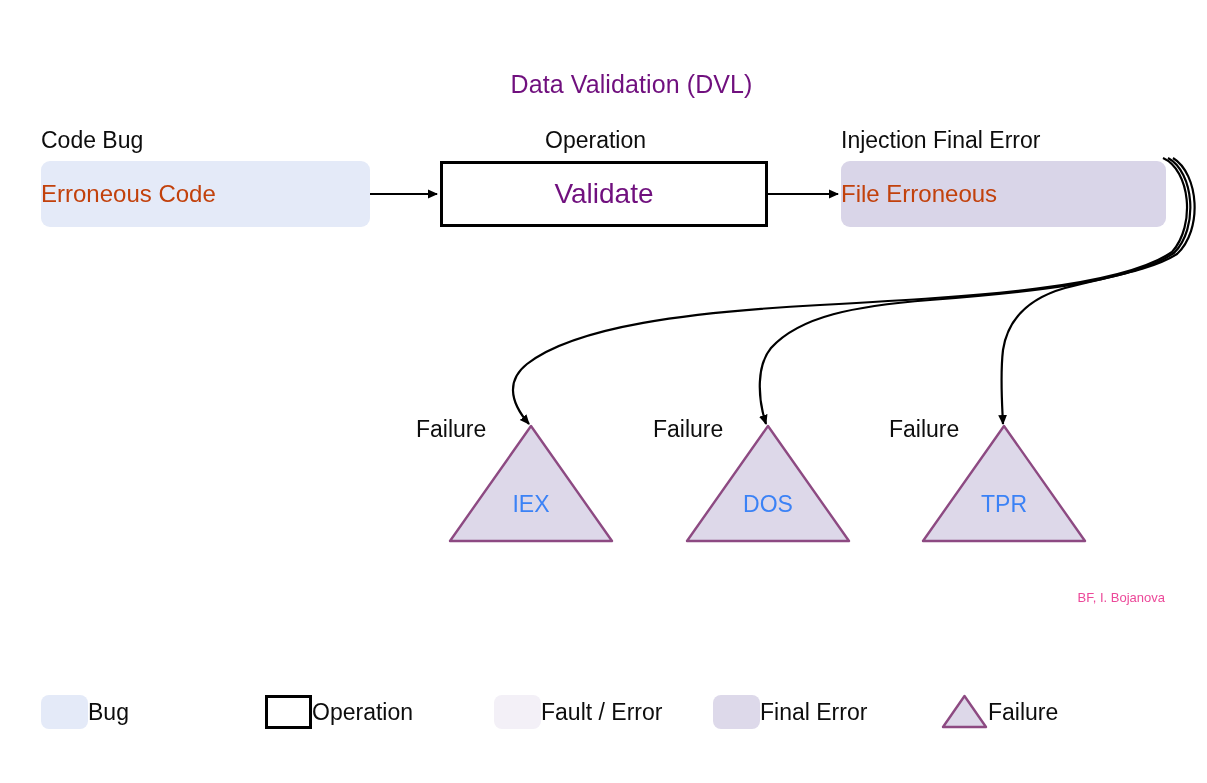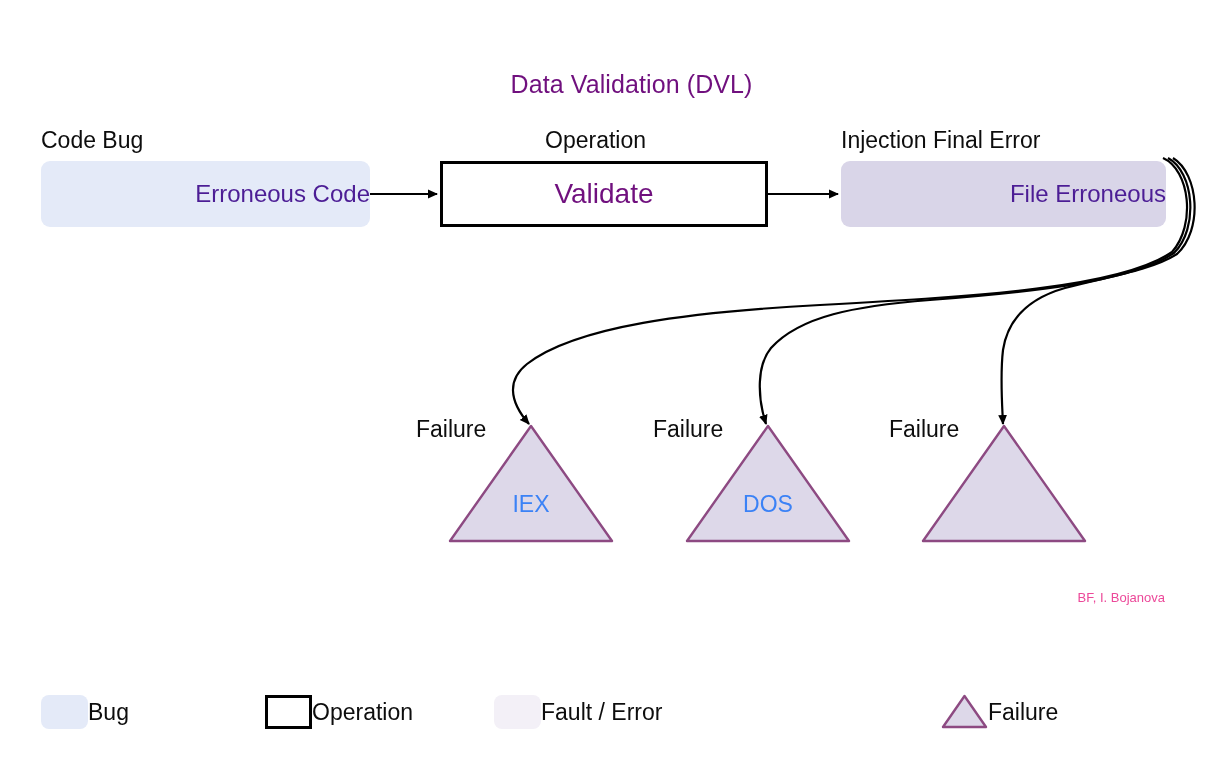--- a/index.html
+++ b/index.html
@@ -51,23 +51,23 @@
     color: #0d0d0d;
     white-space: nowrap;
   }
 
   
   .node-box {
     position: absolute;
     border-radius: 9px;
     display: flex;
     align-items: center;
-    justify-content: flex-end;
+    justify-content: flex-start;
     font-size: 24px;
-    color: #4c1d95;
+    color: #c2410c;
     box-sizing: border-box;
   }
   .node-bug      { background: #e4eaf8; }
   .node-final    { background: #d9d5e8; }
 
   
   .node-op {
     position: absolute;
     background: #ffffff;
     border: 3px solid #000000;
@@ -228,20 +228,21 @@
       <polygon points="84,3 165,118 3,118" fill="#ddd8e9" stroke="#8d4a82" stroke-width="2.4" stroke-linejoin="round"></polygon>
     </svg>
     <div class="tri-label">DOS</div>
   </div>
 
   <div class="failure-tag" style="left:889px; top:416px;">Failure</div>
   <div class="tri-wrap" style="left:920px; top:423px;">
     <svg viewBox="0 0 168 124">
       <polygon points="84,3 165,118 3,118" fill="#ddd8e9" stroke="#8d4a82" stroke-width="2.4" stroke-linejoin="round"></polygon>
     </svg>
+    <div class="tri-label">TPR</div>
   </div>
 
   <div class="attribution">BF, I. Bojanova</div>
 
   <div class="legend">
 
     <div class="legend-item" style="left:41px; top:0;">
       <span class="sw sw-bug"></span>
       <span class="legend-label">Bug</span>
     </div>
@@ -249,20 +250,24 @@
     <div class="legend-item" style="left:265px; top:0;">
       <span class="sw-op"></span>
       <span class="legend-label">Operation</span>
     </div>
 
     <div class="legend-item" style="left:494px; top:0;">
       <span class="sw sw-fault"></span>
       <span class="legend-label">Fault / Error</span>
     </div>
 
+    <div class="legend-item" style="left:713px; top:0;">
+      <span class="sw sw-final"></span>
+      <span class="legend-label">Final Error</span>
+    </div>
 
     <div class="legend-item" style="left:941px; top:0;">
       <span class="sw-tri">
         <svg viewBox="0 0 47 36" width="47" height="36">
           <polygon points="23.5,2 45,33 2,33" fill="#ddd8e9" stroke="#8d4a82" stroke-width="2.4" stroke-linejoin="round"></polygon>
         </svg>
       </span>
       <span class="legend-label">Failure</span>
     </div>
 

